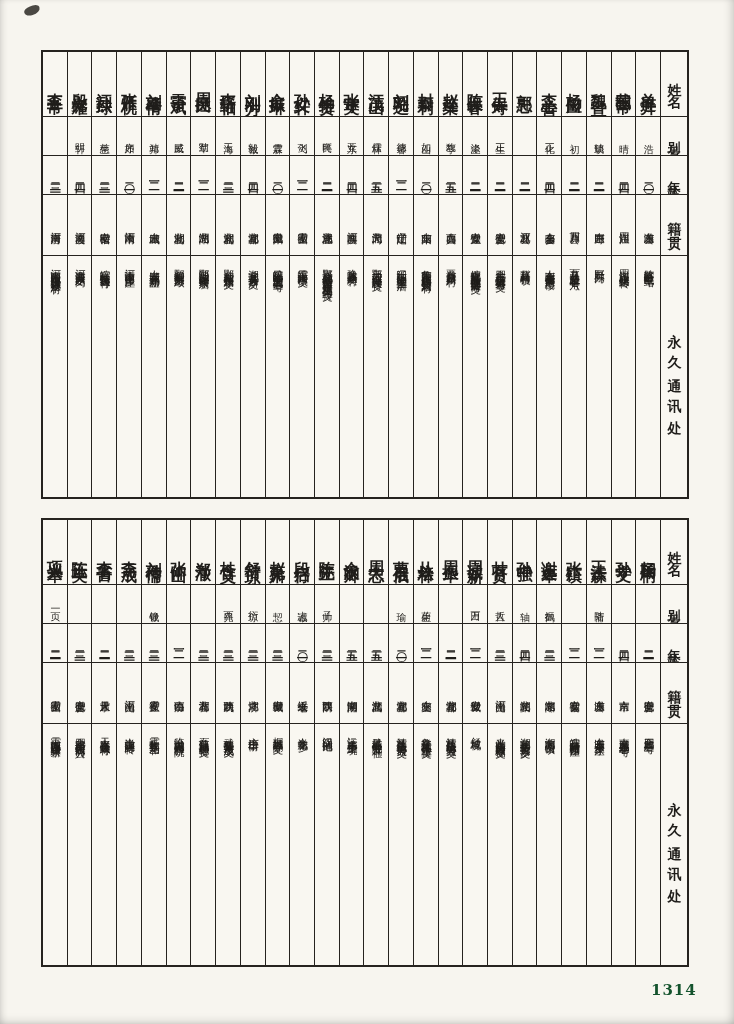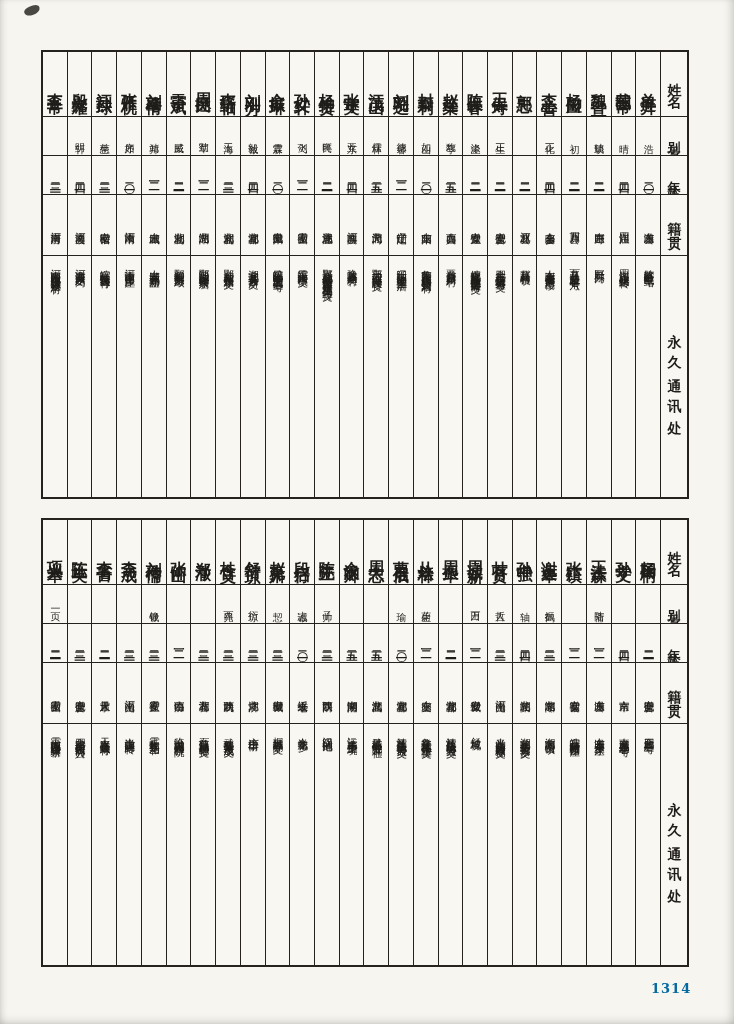--- a/index.html
+++ b/index.html
@@ -52,21 +52,21 @@
   .hdr .v{font-weight:700;}
   .hdr .c-name .v{font-size:14px;letter-spacing:12px;}
   .hdr .c-alias .v{font-size:13px;letter-spacing:5px;font-weight:700;}
   .hdr .c-age .v{font-size:13px;letter-spacing:4px;}
   .hdr .c-native .v{font-size:14px;letter-spacing:14px;}
   .hdr .c-addr{align-items:center;padding-top:0;}
   .hdr .c-addr .v{font-size:14px;letter-spacing:22px;max-height:none;}
   .page-number{
     position:absolute;top:981px;left:651px;
     font-family:"DejaVu Serif","Liberation Serif",serif;
-    font-size:13px;font-weight:700;letter-spacing:1px;color:#0369a1;text-align:right;
+    font-size:15px;font-weight:700;letter-spacing:1px;color:#14532d;text-align:right;
   }
 </style>
 </head>
 <body>
 
 <div class="sheet">
   <div class="mark-topleft"></div>
 
   <div class="dtable" id="table-top">
     <div class="col hdr">

